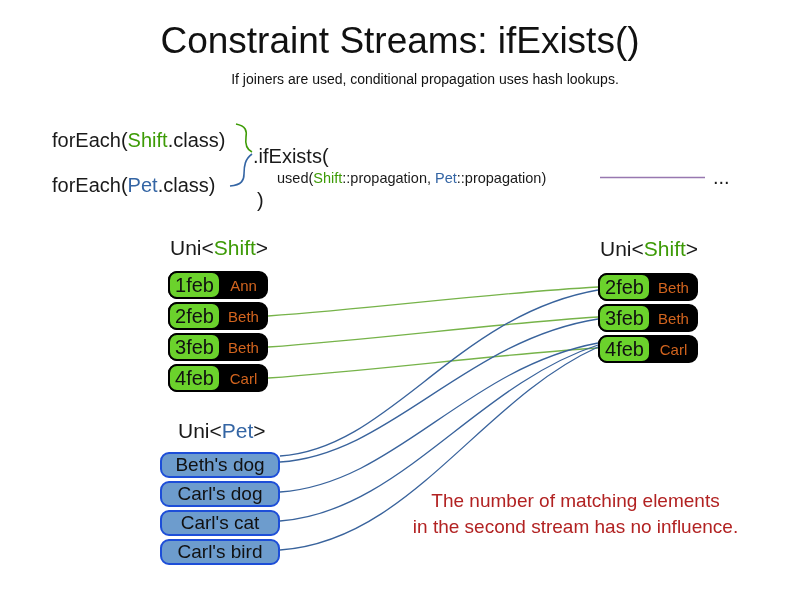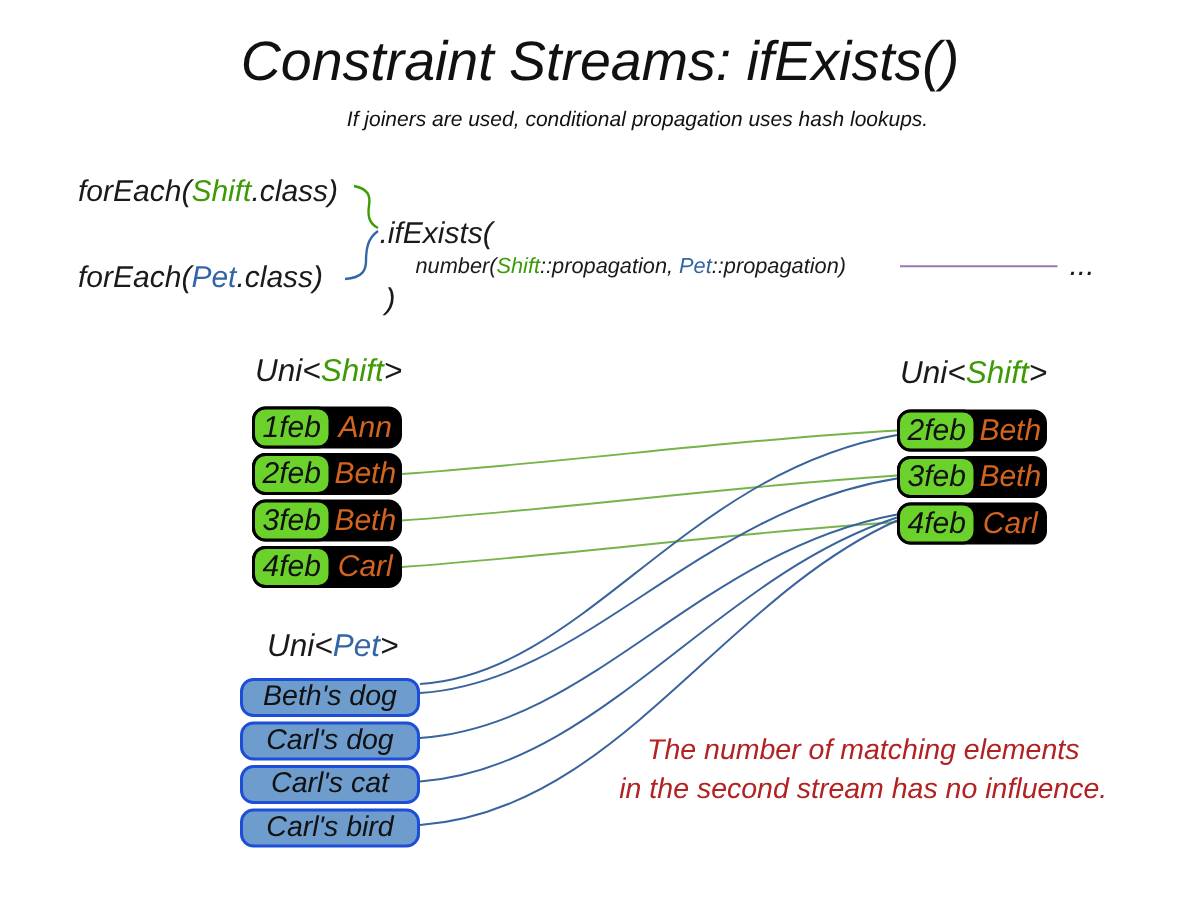--- a/index.html
+++ b/index.html
@@ -1,18 +1,18 @@
 <!DOCTYPE html>
 <html><head>
 <meta charset="utf-8">
 <style>
   html,body { margin:0; padding:0; background:#fff; }
   .slide {
     position:relative; width:800px; height:600px; overflow:hidden;
-    background:#ffffff; font-family:"Liberation Sans", sans-serif; color:#1a1a1a;font-style:italic;
+    background:#ffffff; font-family:"Liberation Sans", sans-serif; color:#1a1a1a;
   }
   .abs { position:absolute; white-space:nowrap; line-height:1.15; }
   .title { width:800px; text-align:center; font-size:37px; color:#111; }
   .subtitle { width:800px; text-align:center; font-size:14px; color:#111;padding-left:25px; }
   .code-lg { font-size:20px; }
   .code-sm { font-size:14.5px; }
   .green { color:#3d9b06; }
   .blue  { color:#3465a4; }
   svg.connectors { position:absolute; left:0; top:0; z-index:1; pointer-events:none; }
   .stream-label { font-size:21px; z-index:2; }
@@ -22,21 +22,21 @@
   }
   .date-cell {
     position:absolute; left:-2px; top:-2px; width:53px; height:28px; box-sizing:border-box;
     background:#6bd22c; border:2px solid #000; border-radius:9px;
     display:flex; align-items:center; justify-content:center;
     font-size:20px; color:#111;
   }
   .name-cell {
     position:absolute; left:51px; right:0; top:0; bottom:0;
     display:flex; align-items:center; justify-content:center;
-    font-size:20px; color:#d2641e;
+    font-size:15px; color:#d2641e;
   }
   .pet-box {
     position:absolute; left:160px; width:120px; height:26px; box-sizing:border-box;
     background:#6d9ccd; border:2px solid #1d4ed8; border-radius:9px; z-index:2;
     display:flex; align-items:center; justify-content:center;
     font-size:19px; color:#111;
   }
   .note {
     position:absolute; left:383px; top:488px; width:385px; text-align:center;
     font-size:19px; line-height:1.35; color:#b22222; z-index:2;
@@ -62,29 +62,29 @@
     <path d="M 280,456 C 390,449 455,315 598,290" fill="none" stroke-width="1.3" stroke="#39639c"></path>
     <path d="M 280,462 C 390,455 465,340 598,319" fill="none" stroke-width="1.3" stroke="#39639c"></path>
     <path d="M 280,492 C 395,484 465,368 598,343" fill="none" stroke-width="1.3" stroke="#39639c"></path>
     <path d="M 280,521 C 400,512 475,385 598,345" fill="none" stroke-width="1.3" stroke="#39639c"></path>
     <path d="M 280,550 C 410,541 480,400 598,347" fill="none" stroke-width="1.3" stroke="#39639c"></path>
   </svg>
 
   <div class="abs title" style="top:20px; left:0;">Constraint Streams: ifExists()</div>
   <div class="abs subtitle" style="top:71px; left:0;">If joiners are used, conditional propagation uses hash lookups.</div>
 
-  <div class="abs code-lg" style="left:52px; top:117px;">
+  <div class="abs code-lg" style="left:52px; top:129px;">
     <span>forEach(</span><span class="green">Shift</span><span>.class)</span>
   </div>
   <div class="abs code-lg" style="left:52px; top:174px;">
     <span>forEach(</span><span class="blue">Pet</span><span>.class)</span>
   </div>
   <div class="abs code-lg" style="left:253px; top:145px;">.ifExists(</div>
   <div class="abs code-sm" style="left:277px; top:170px;">
-    <span>number(</span><span class="green">Shift</span><span>::propagation, </span><span class="blue">Pet</span><span>::propagation)</span>
+    <span>used(</span><span class="green">Shift</span><span>::propagation, </span><span class="blue">Pet</span><span>::propagation)</span>
   </div>
   <div class="abs code-lg" style="left:257px; top:189px;">)</div>
   <div class="abs ellipsis" style="left:713px; top:166px;">...</div>
 
   <div class="abs stream-label" style="left:170px; top:236px;">
     <span>Uni&lt;</span><span class="green">Shift</span><span>&gt;</span>
   </div>
   <div class="shift-row" style="left:168px; top:271px;">
     <div class="date-cell">1feb</div>
     <div class="name-cell">Ann</div>

